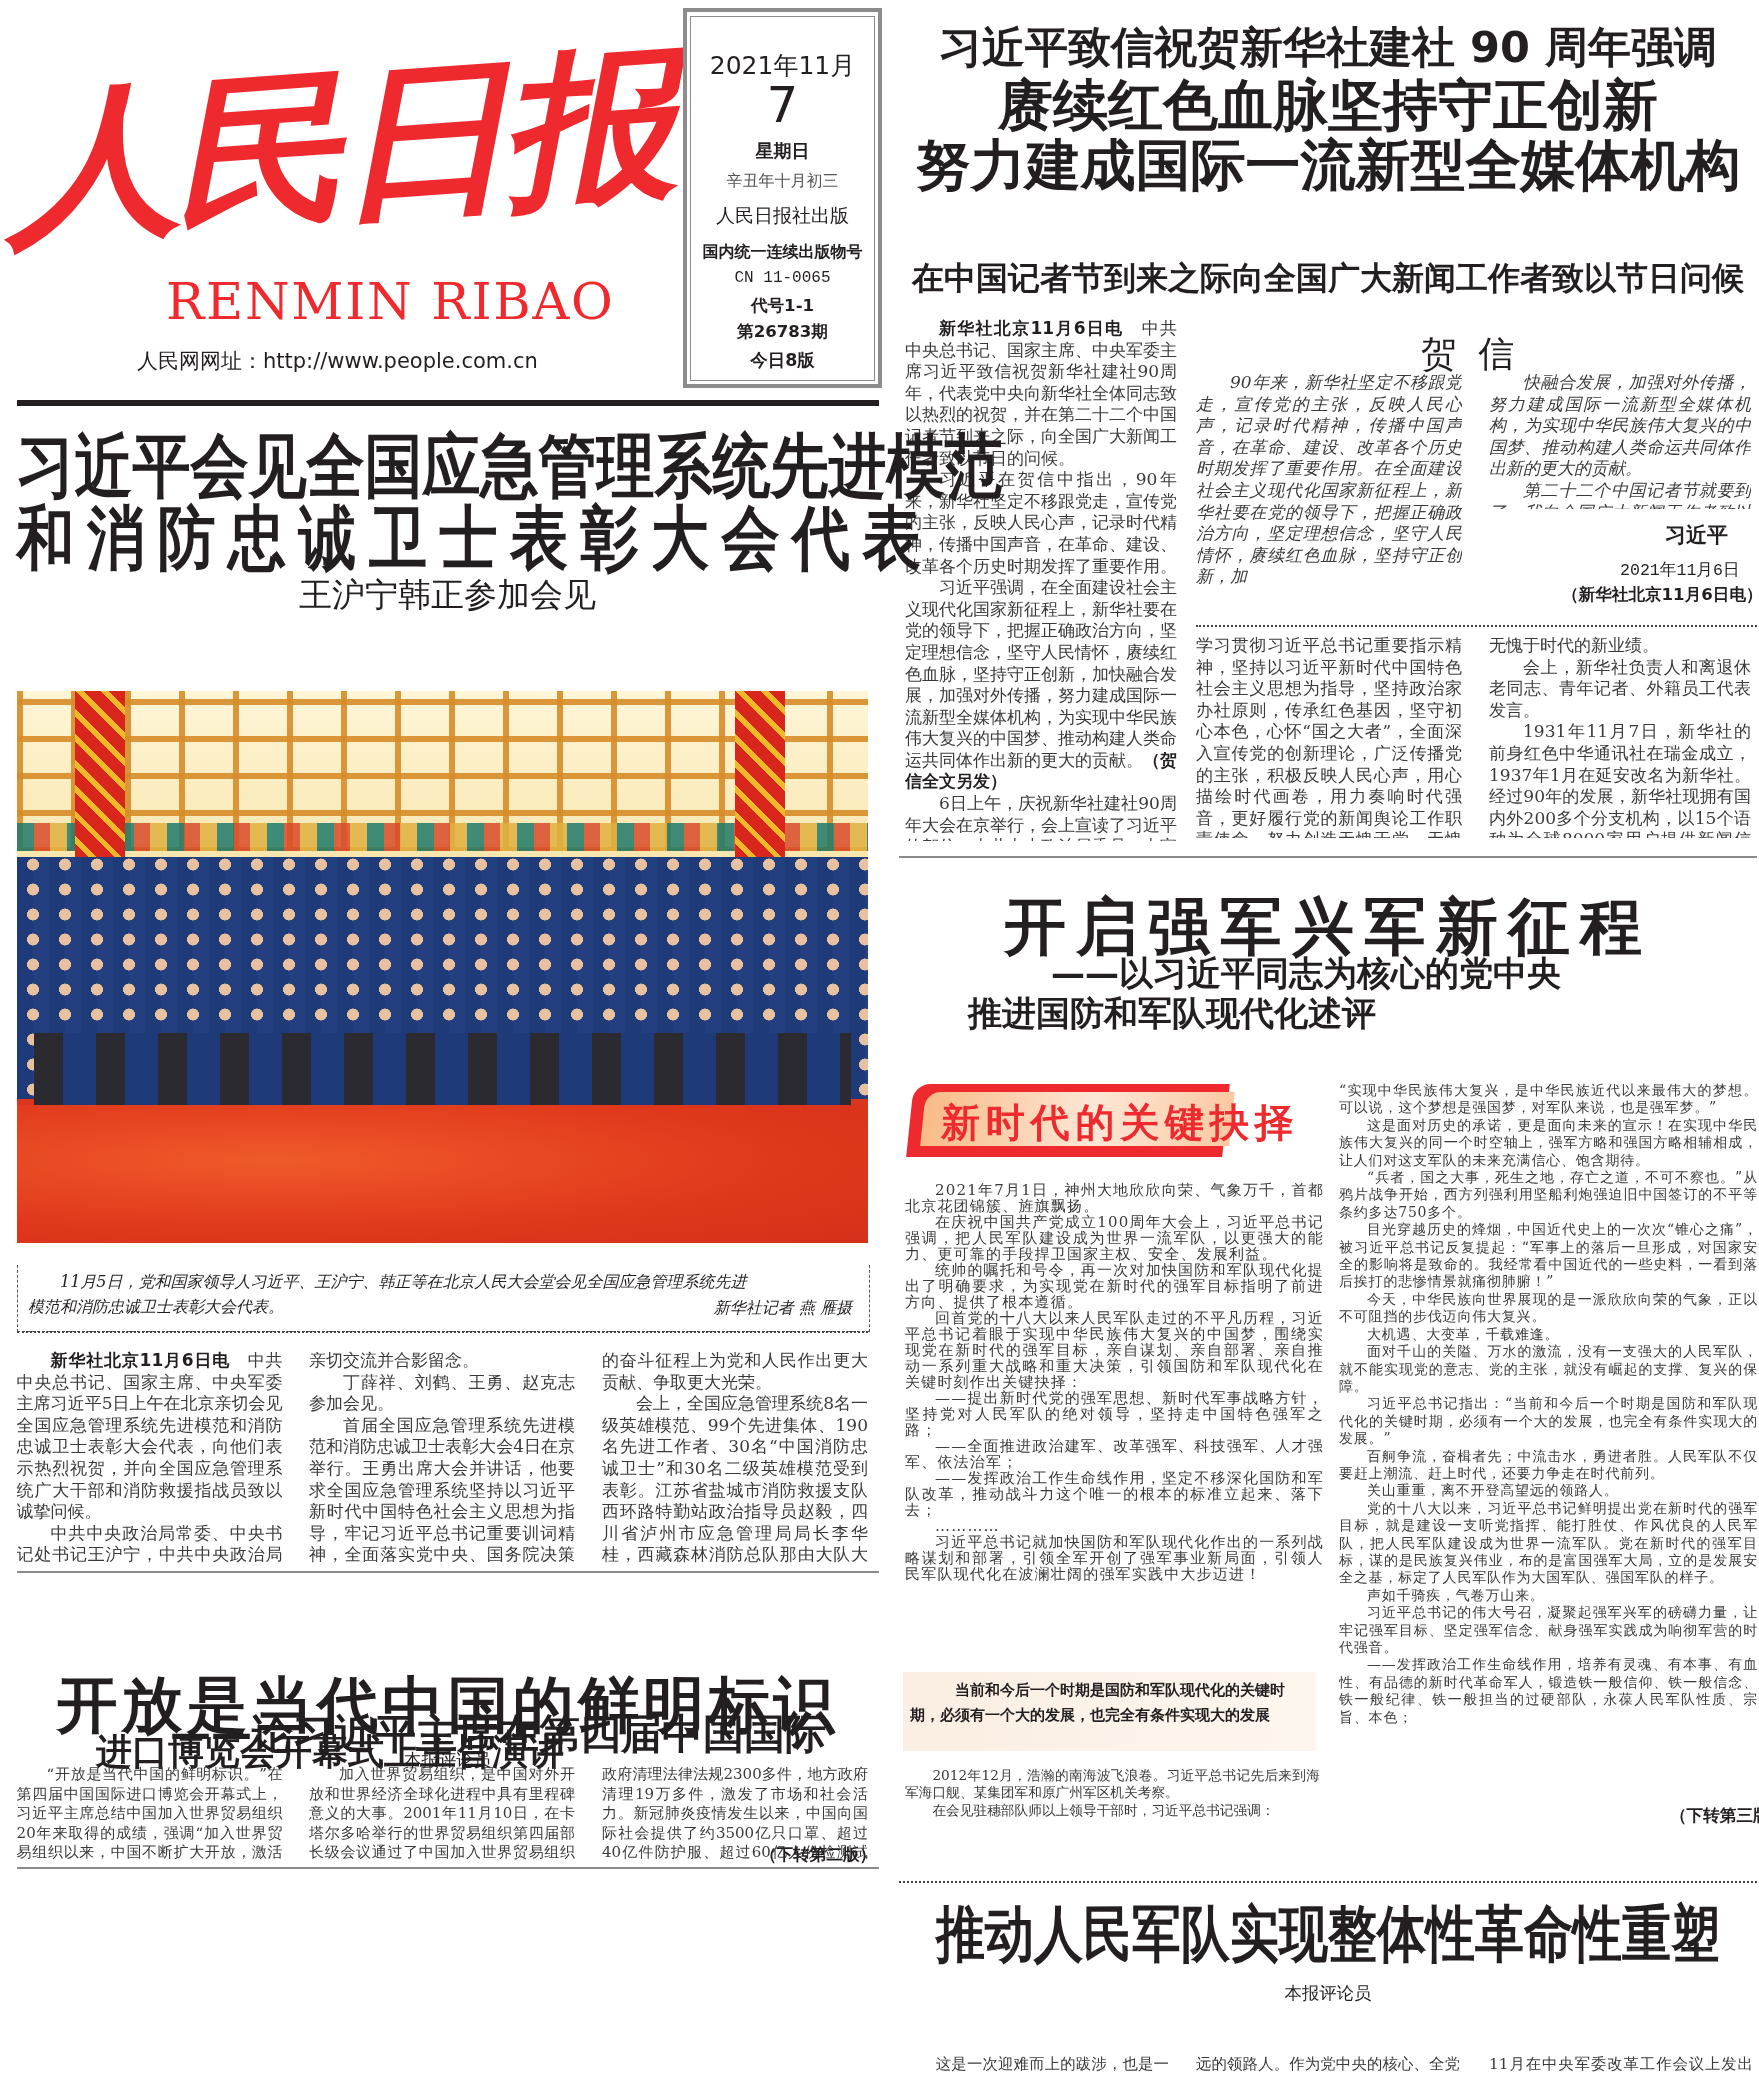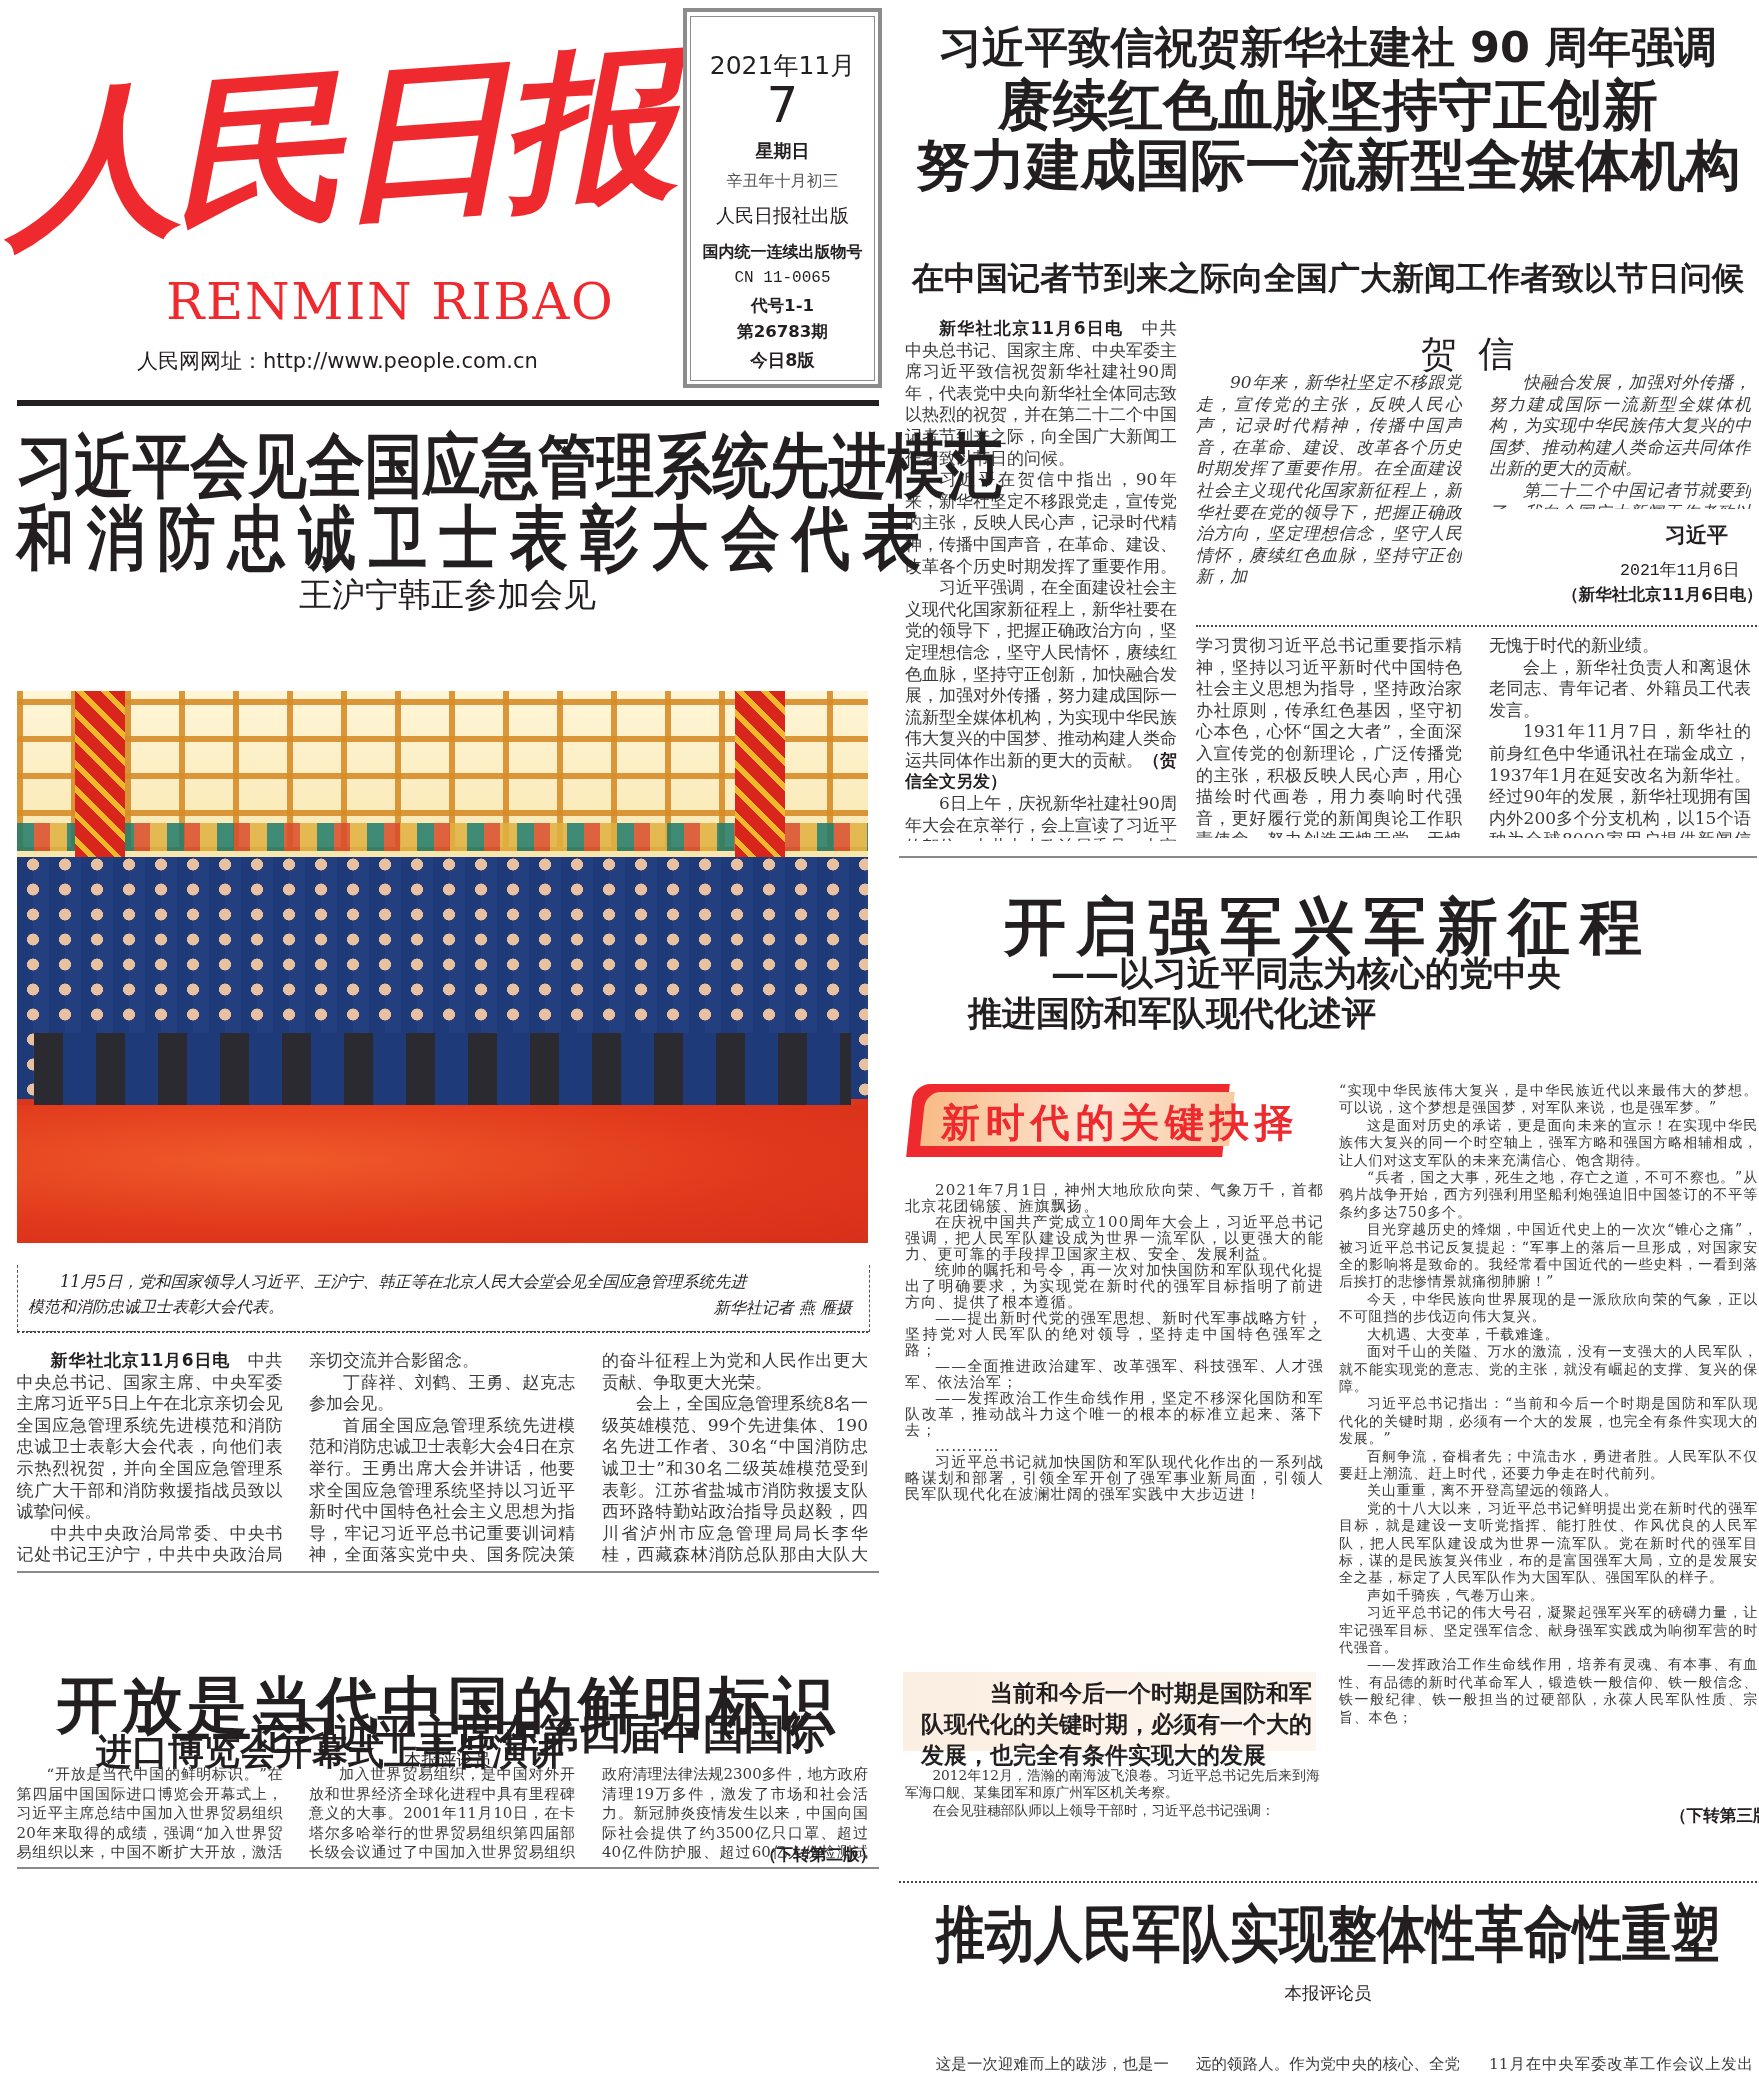--- a/index.html
+++ b/index.html
@@ -187,29 +187,30 @@
 <div class="abs label-wrap" style="left:910px; top:1084px; width:324px; height:73px;">
   <div class="label-outer" style="left:0; top:0; width:316px; height:73px;"></div>
   <div class="label-inner" style="left:12.5px; top:8.3px; width:309px; height:54px;"></div>
   <div class="label-text" style="left:31px; top:11.6px;">新时代的关键抉择</div>
 </div>
 
 <div class="col body-text" style="left:905px; top:1182px; width:419px; height:473px; font-size:15px; line-height:16px; letter-spacing:1.2px;">
   <p>2021年7月1日，神州大地欣欣向荣、气象万千，首都北京花团锦簇、旌旗飘扬。</p>
   <p>在庆祝中国共产党成立100周年大会上，习近平总书记强调，把人民军队建设成为世界一流军队，以更强大的能力、更可靠的手段捍卫国家主权、安全、发展利益。</p>
   <p>统帅的嘱托和号令，再一次对加快国防和军队现代化提出了明确要求，为实现党在新时代的强军目标指明了前进方向、提供了根本遵循。</p>
+  <p>回首党的十八大以来人民军队走过的不平凡历程，习近平总书记着眼于实现中华民族伟大复兴的中国梦，围绕实现党在新时代的强军目标，亲自谋划、亲自部署、亲自推动一系列重大战略和重大决策，引领国防和军队现代化在关键时刻作出关键抉择：</p>
   <p>——提出新时代党的强军思想、新时代军事战略方针，坚持党对人民军队的绝对领导，坚持走中国特色强军之路；</p>
   <p>——全面推进政治建军、改革强军、科技强军、人才强军、依法治军；</p>
   <p>——发挥政治工作生命线作用，坚定不移深化国防和军队改革，推动战斗力这个唯一的根本的标准立起来、落下去；</p>
   <p>…………</p>
   <p>习近平总书记就加快国防和军队现代化作出的一系列战略谋划和部署，引领全军开创了强军事业新局面，引领人民军队现代化在波澜壮阔的强军实践中大步迈进！</p>
 </div>
 
 <div class="abs pull" style="left:903px; top:1672px; width:413px; height:79px;">
-  <div class="pull-text" style="position:absolute; left:18px; top:6.2px; width:395px; font-size:23px; line-height:31px; text-indent:3em;">当前和今后一个时期是国防和军队现代化的关键时期，必须有一个大的发展，也完全有条件实现大的发展</div>
+  <div class="pull-text" style="position:absolute; left:7px; top:6.2px; width:395px; font-size:15px; line-height:25px; text-indent:3em;">当前和今后一个时期是国防和军队现代化的关键时期，必须有一个大的发展，也完全有条件实现大的发展</div>
 </div>
 
 <div class="col body-text" style="left:905px; top:1767px; width:415px; height:58px; font-size:13.7px; line-height:17.4px;">
   <p>2012年12月，浩瀚的南海波飞浪卷。习近平总书记先后来到海军海口舰、某集团军和原广州军区机关考察。</p>
   <p>在会见驻穗部队师以上领导干部时，习近平总书记强调：</p>
 </div>
 
 <div class="col body-text" style="left:1339px; top:1082px; width:419px; height:737px; font-size:14px; line-height:17.4px; letter-spacing:0.8px;">
   <p style="text-indent:0;">“实现中华民族伟大复兴，是中华民族近代以来最伟大的梦想。可以说，这个梦想是强国梦，对军队来说，也是强军梦。”</p>
   <p>这是面对历史的承诺，更是面向未来的宣示！在实现中华民族伟大复兴的同一个时空轴上，强军方略和强国方略相辅相成，让人们对这支军队的未来充满信心、饱含期待。</p>

